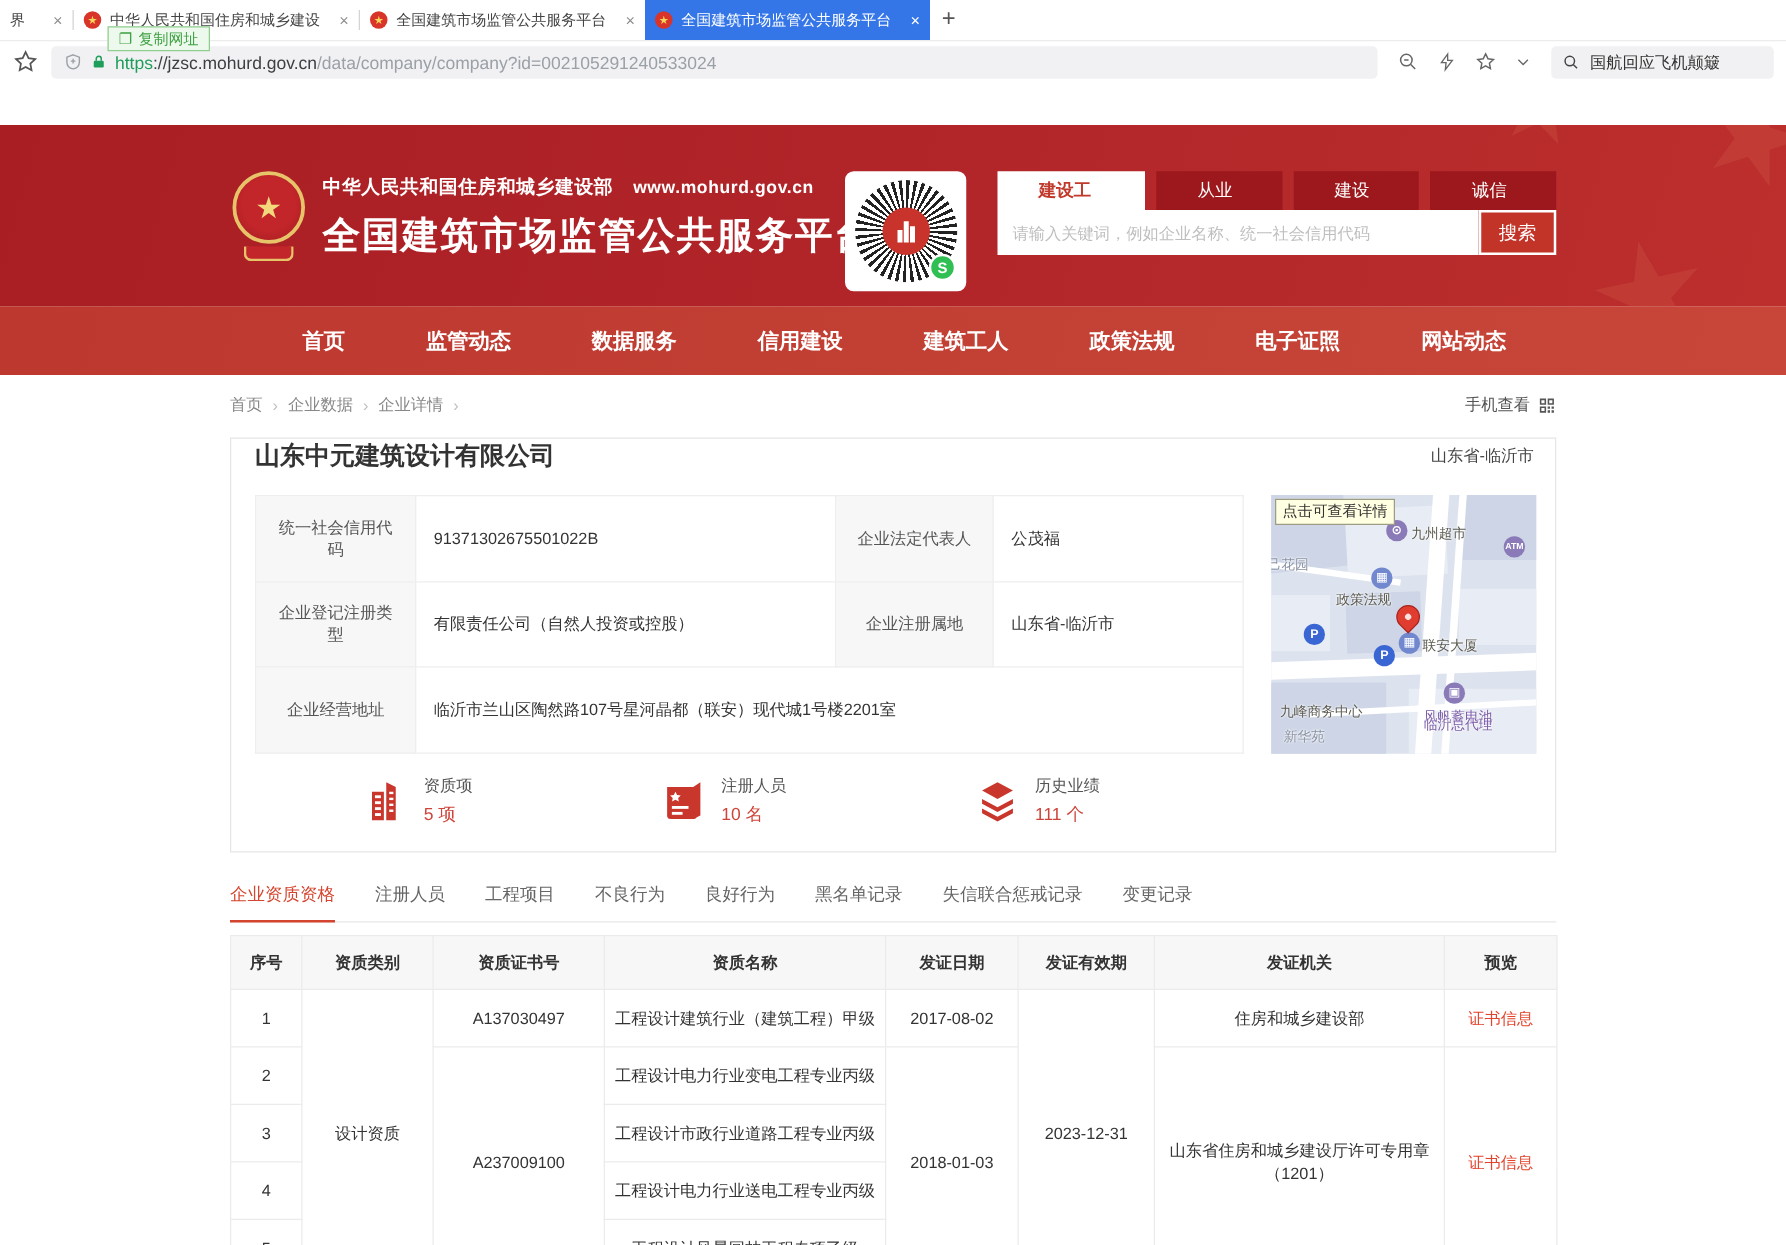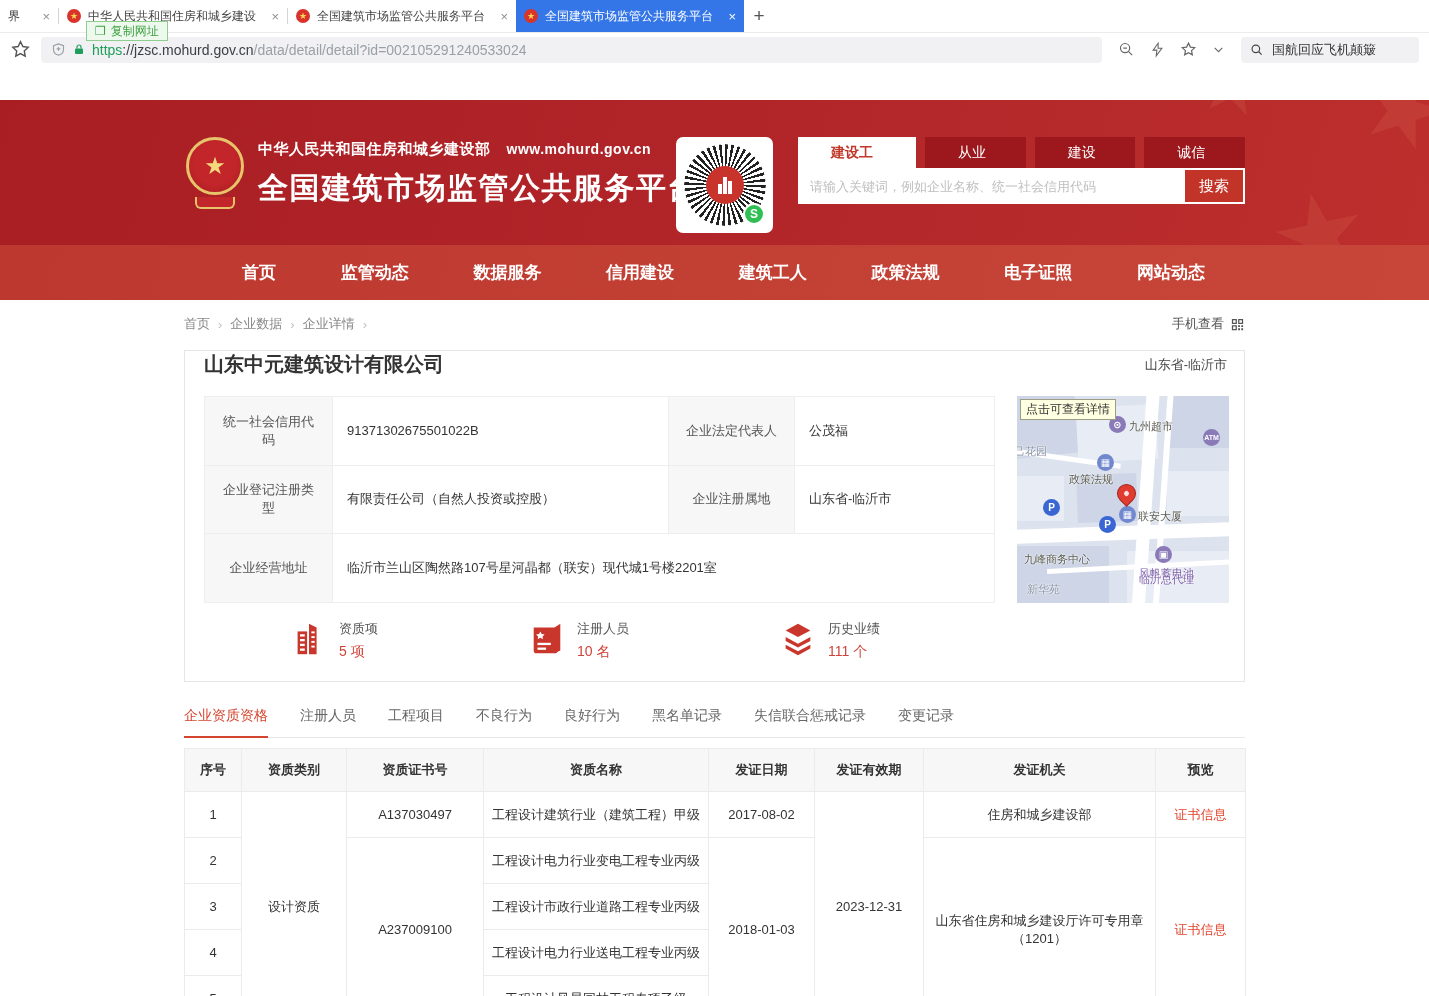--- a/index.html
+++ b/index.html
@@ -72,21 +72,21 @@
   
   .card { margin-top:17px; border:1px solid #e6e6e6; padding:0 17px 20px 19px; position:relative; }
   .card-head { display:flex; justify-content:space-between; align-items:center; }
   .company-name { font-size:20px; font-weight:bold; color:#333; }
   .company-region { font-size:13px; color:#444; }
   .card-body { display:flex; gap:22px; margin-top:18px; }
   table.info { border-collapse:collapse; table-layout:fixed; width:790px; font-size:13px; }
   table.info td { border:1px solid #eee; height:51px; padding:6px 14px; color:#333; }
   table.info td.lbl { background:#f7f7f7; text-align:center; color:#555; }
   .stats { display:flex; gap:150px; margin-top:17px; padding-left:86px; }
-  .stat { display:flex; gap:11px; cursor:pointer; }
+  .stat { display:flex; align-items:center; gap:11px; cursor:pointer; }
   .stat-label { font-size:13px; color:#555; margin-bottom:5px; }
   .stat-value { font-size:14px; color:#cf443a; }
 
   
   .map { width:212px; height:207px; position:relative; background:#dde3ee; overflow:hidden; flex:0 0 auto; cursor:pointer; font-size:11px; }
   .blk { position:absolute; background:#cdd5e6; }
   .blk.light { background:#e8ecf4; }
   .road { position:absolute; background:#fff; }
   .map-tip { position:absolute; left:3px; top:3px; z-index:6; background:#ffffe1; border:1px solid #9d9d85; color:#333; font-size:12px; padding:1px 5px; }
   .mlabel { position:absolute; color:#5a5a50; text-shadow:0 0 2px #fff,0 0 2px #fff; white-space:nowrap; z-index:3; }
@@ -150,21 +150,21 @@
       </svg>
     <div class="url-field">
       <svg width="15" height="15" viewBox="0 0 24 24" fill="none" stroke="#9aa0a6" stroke-width="1.8">
           <path d="M12 3l8 3v6c0 5-3.5 8-8 9-4.5-1-8-4-8-9V6z"></path>
           <path d="M12 8v6M9 11h6"></path>
         </svg>
       <svg width="12" height="13" viewBox="0 0 24 24" fill="#1e9e5a">
           <rect x="4" y="10" width="16" height="11" rx="2"></rect>
           <path d="M8 10V7a4 4 0 0 1 8 0v3" fill="none" stroke="#1e9e5a" stroke-width="2.4"></path>
         </svg>
-      <span><span class="u-scheme">https</span><span class="u-host">://jzsc.mohurd.gov.cn</span><span class="u-path">/data/detail/detail?id=002105291240533024</span></span>
+      <span><span class="u-scheme">https</span><span class="u-host">://jzsc.mohurd.gov.cn</span><span class="u-path">/data/company/company?id=002105291240533024</span></span>
     </div>
     <div class="chrome-icons">
       <svg width="17" height="17" viewBox="0 0 24 24" fill="none" stroke="#666" stroke-width="1.7">
           <circle cx="10" cy="10" r="6.5"></circle>
           <path d="M15 15l5 5M7.5 10h5"></path>
         </svg>
       <svg width="15" height="17" viewBox="0 0 24 24" fill="none" stroke="#666" stroke-width="1.7">
           <path d="M13 2L5 13h6l-1 9 9-12h-6z"></path>
         </svg>
       <svg width="17" height="17" viewBox="0 0 24 24" fill="none" stroke="#666" stroke-width="1.7">
@@ -308,21 +308,21 @@
           <span class="mlabel" style="left:112px; top:23px;">九州超市</span>
           <div class="pin-round pin-purple" style="left:186px; top:33px; font-size:7px;"><span>ATM</span></div>
           <span class="mlabel gray" style="left:-3px; top:48px;">己花园</span>
           <div class="pin-round pin-blue" style="left:80px; top:58px;">▦</div>
           <span class="mlabel" style="left:52px; top:76px;">政策法规</span>
           <div class="red-marker" style="left:100px; top:88px;"></div>
           <div class="pin-round pin-blue" style="left:102px; top:110px;">▦</div>
           <span class="mlabel" style="left:121px; top:113px;">联安大厦</span>
           <div class="pin-round pin-p" style="left:26px; top:103px;"><span>P</span></div>
           <div class="pin-round pin-p" style="left:82px; top:120px;"><span>P</span></div>
-          <span class="mlabel" style="left:7px; top:156px;">九峰商务中心</span>
+          <span class="mlabel" style="left:7px; top:166px;">九峰商务中心</span>
           <div class="pin-round pin-purple" style="left:138px; top:150px;">▣</div>
           <span class="mlabel purple" style="left:122px; top:170px;">风帆蓄电池</span>
           <span class="mlabel purple" style="left:122px; top:176px;font-family:Liberation Mono, monospace;">临沂总代理</span>
           <span class="mlabel gray" style="left:10px; top:186px;">新华苑</span>
         </div>
       </div>
 
       <div class="stats">
         <div class="stat">
           <svg width="38" height="38" viewBox="0 0 40 40">

